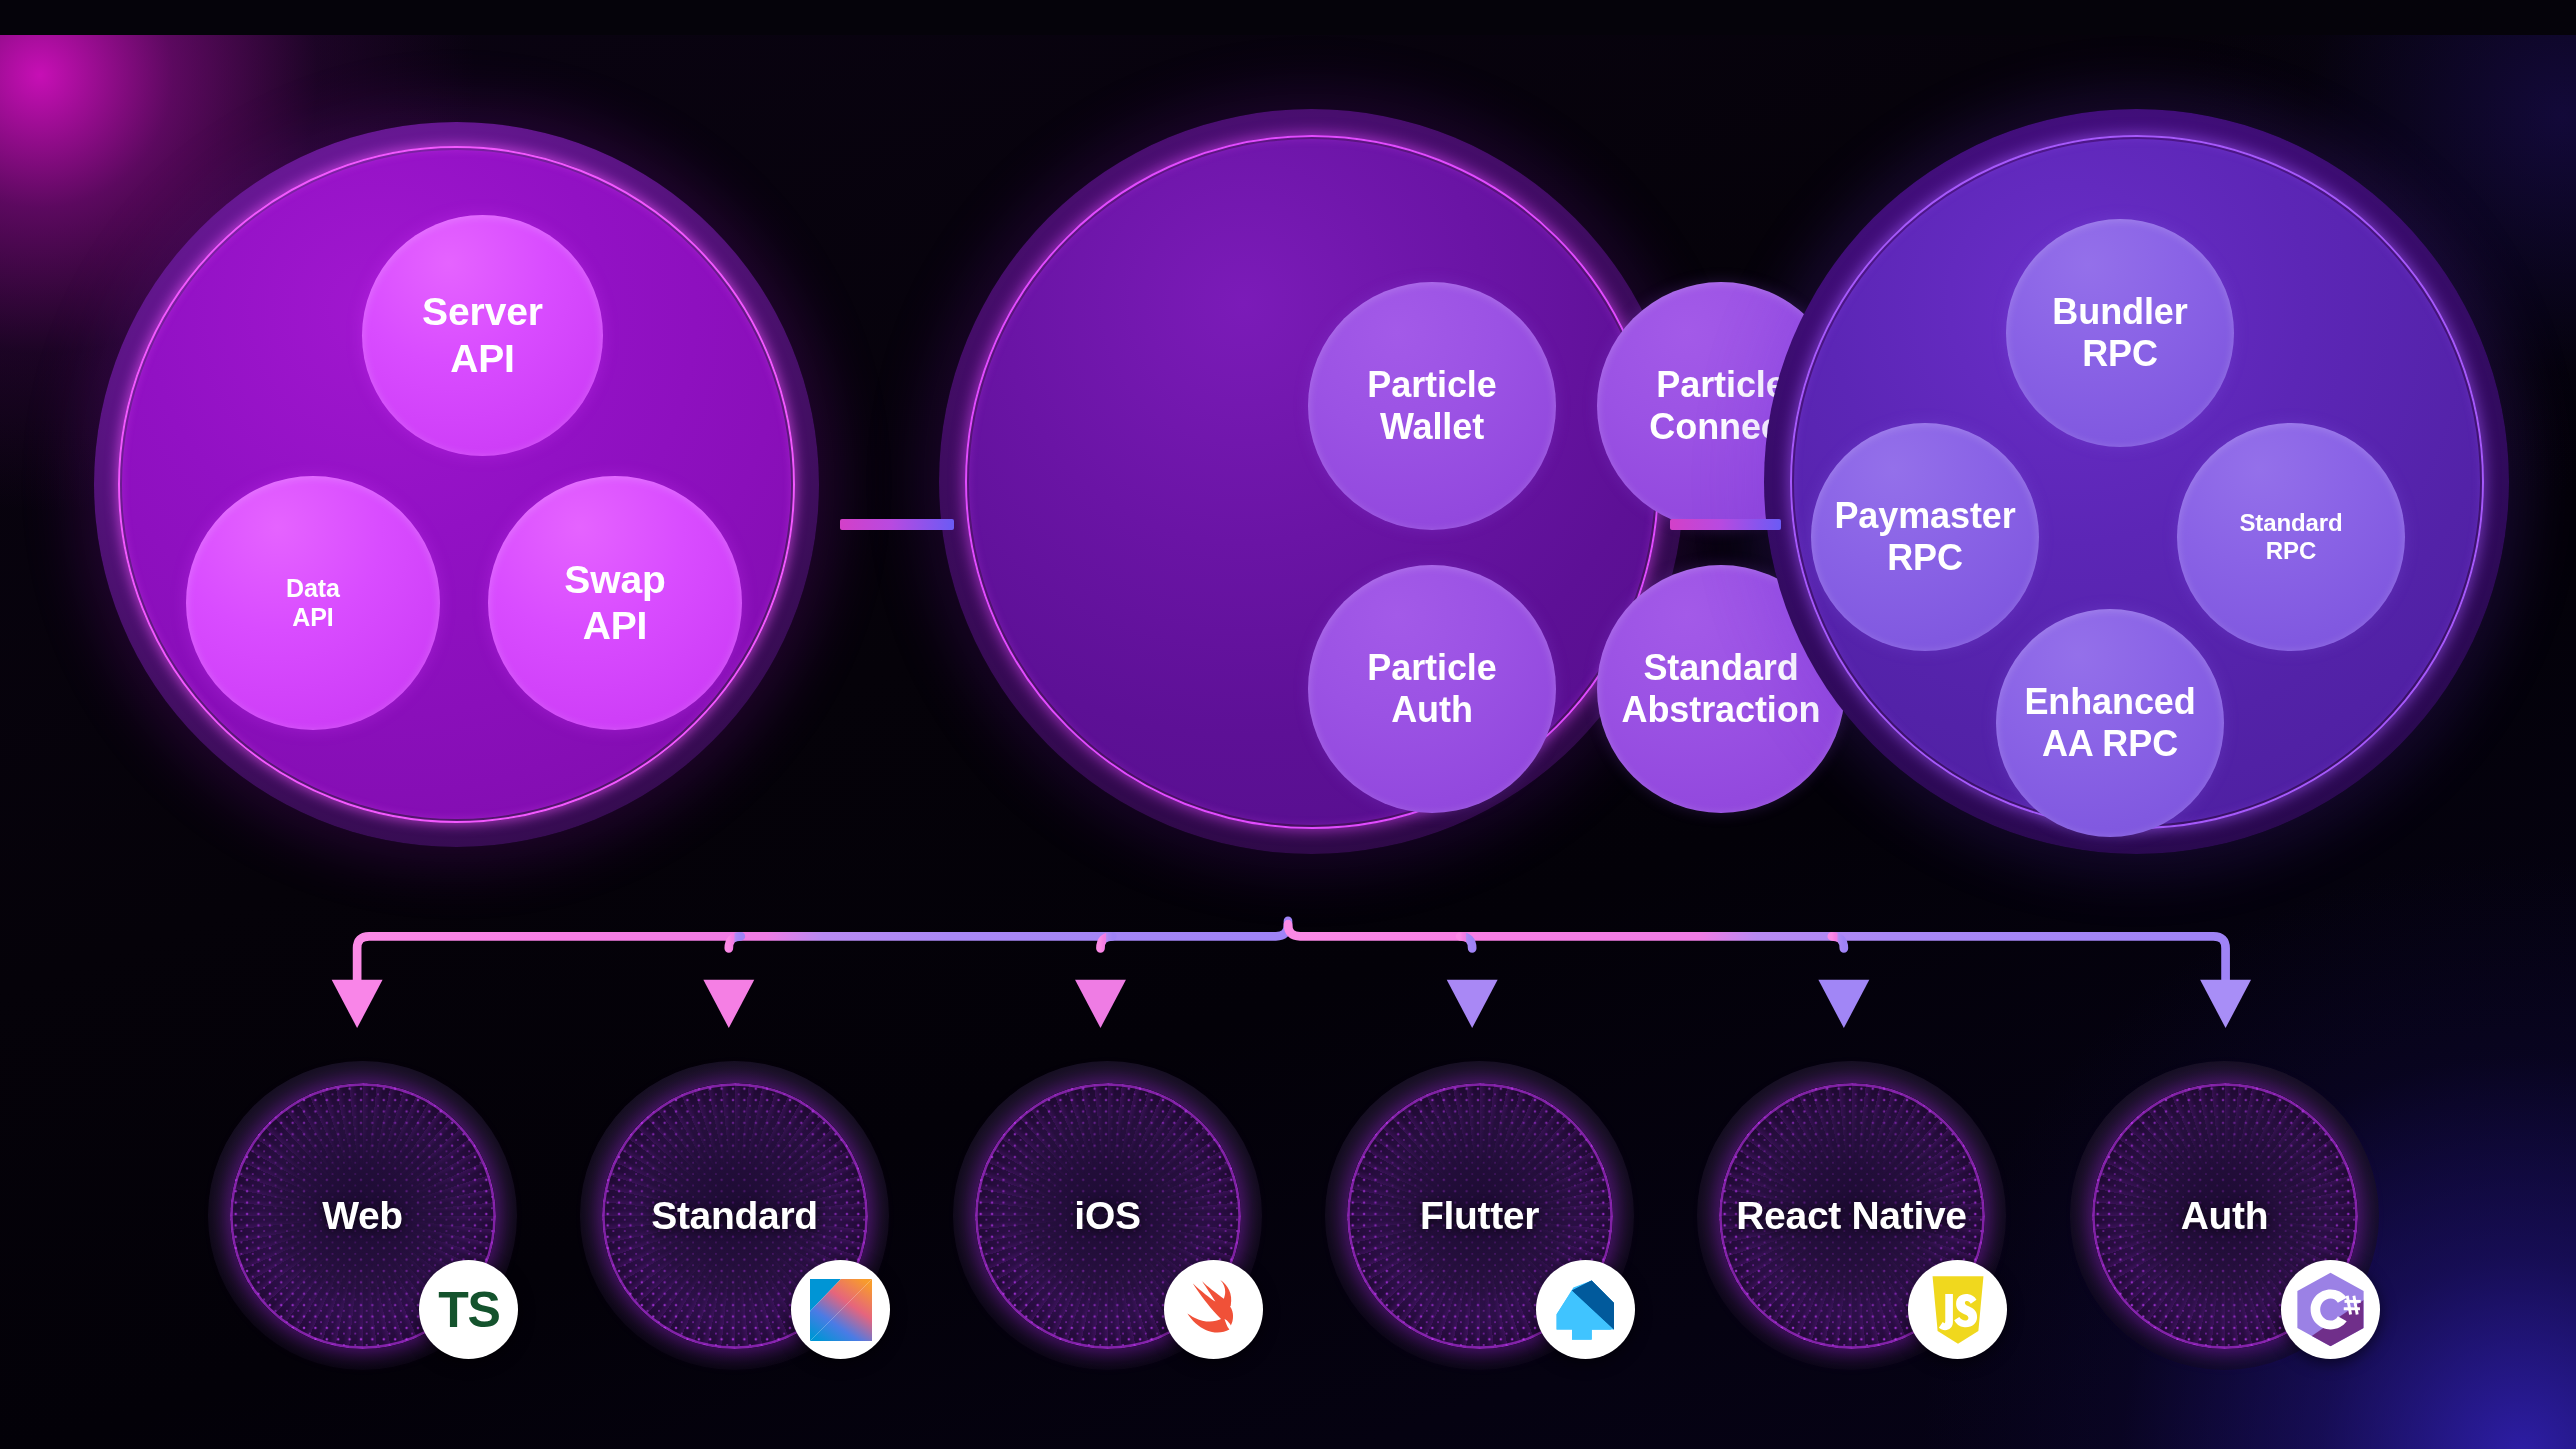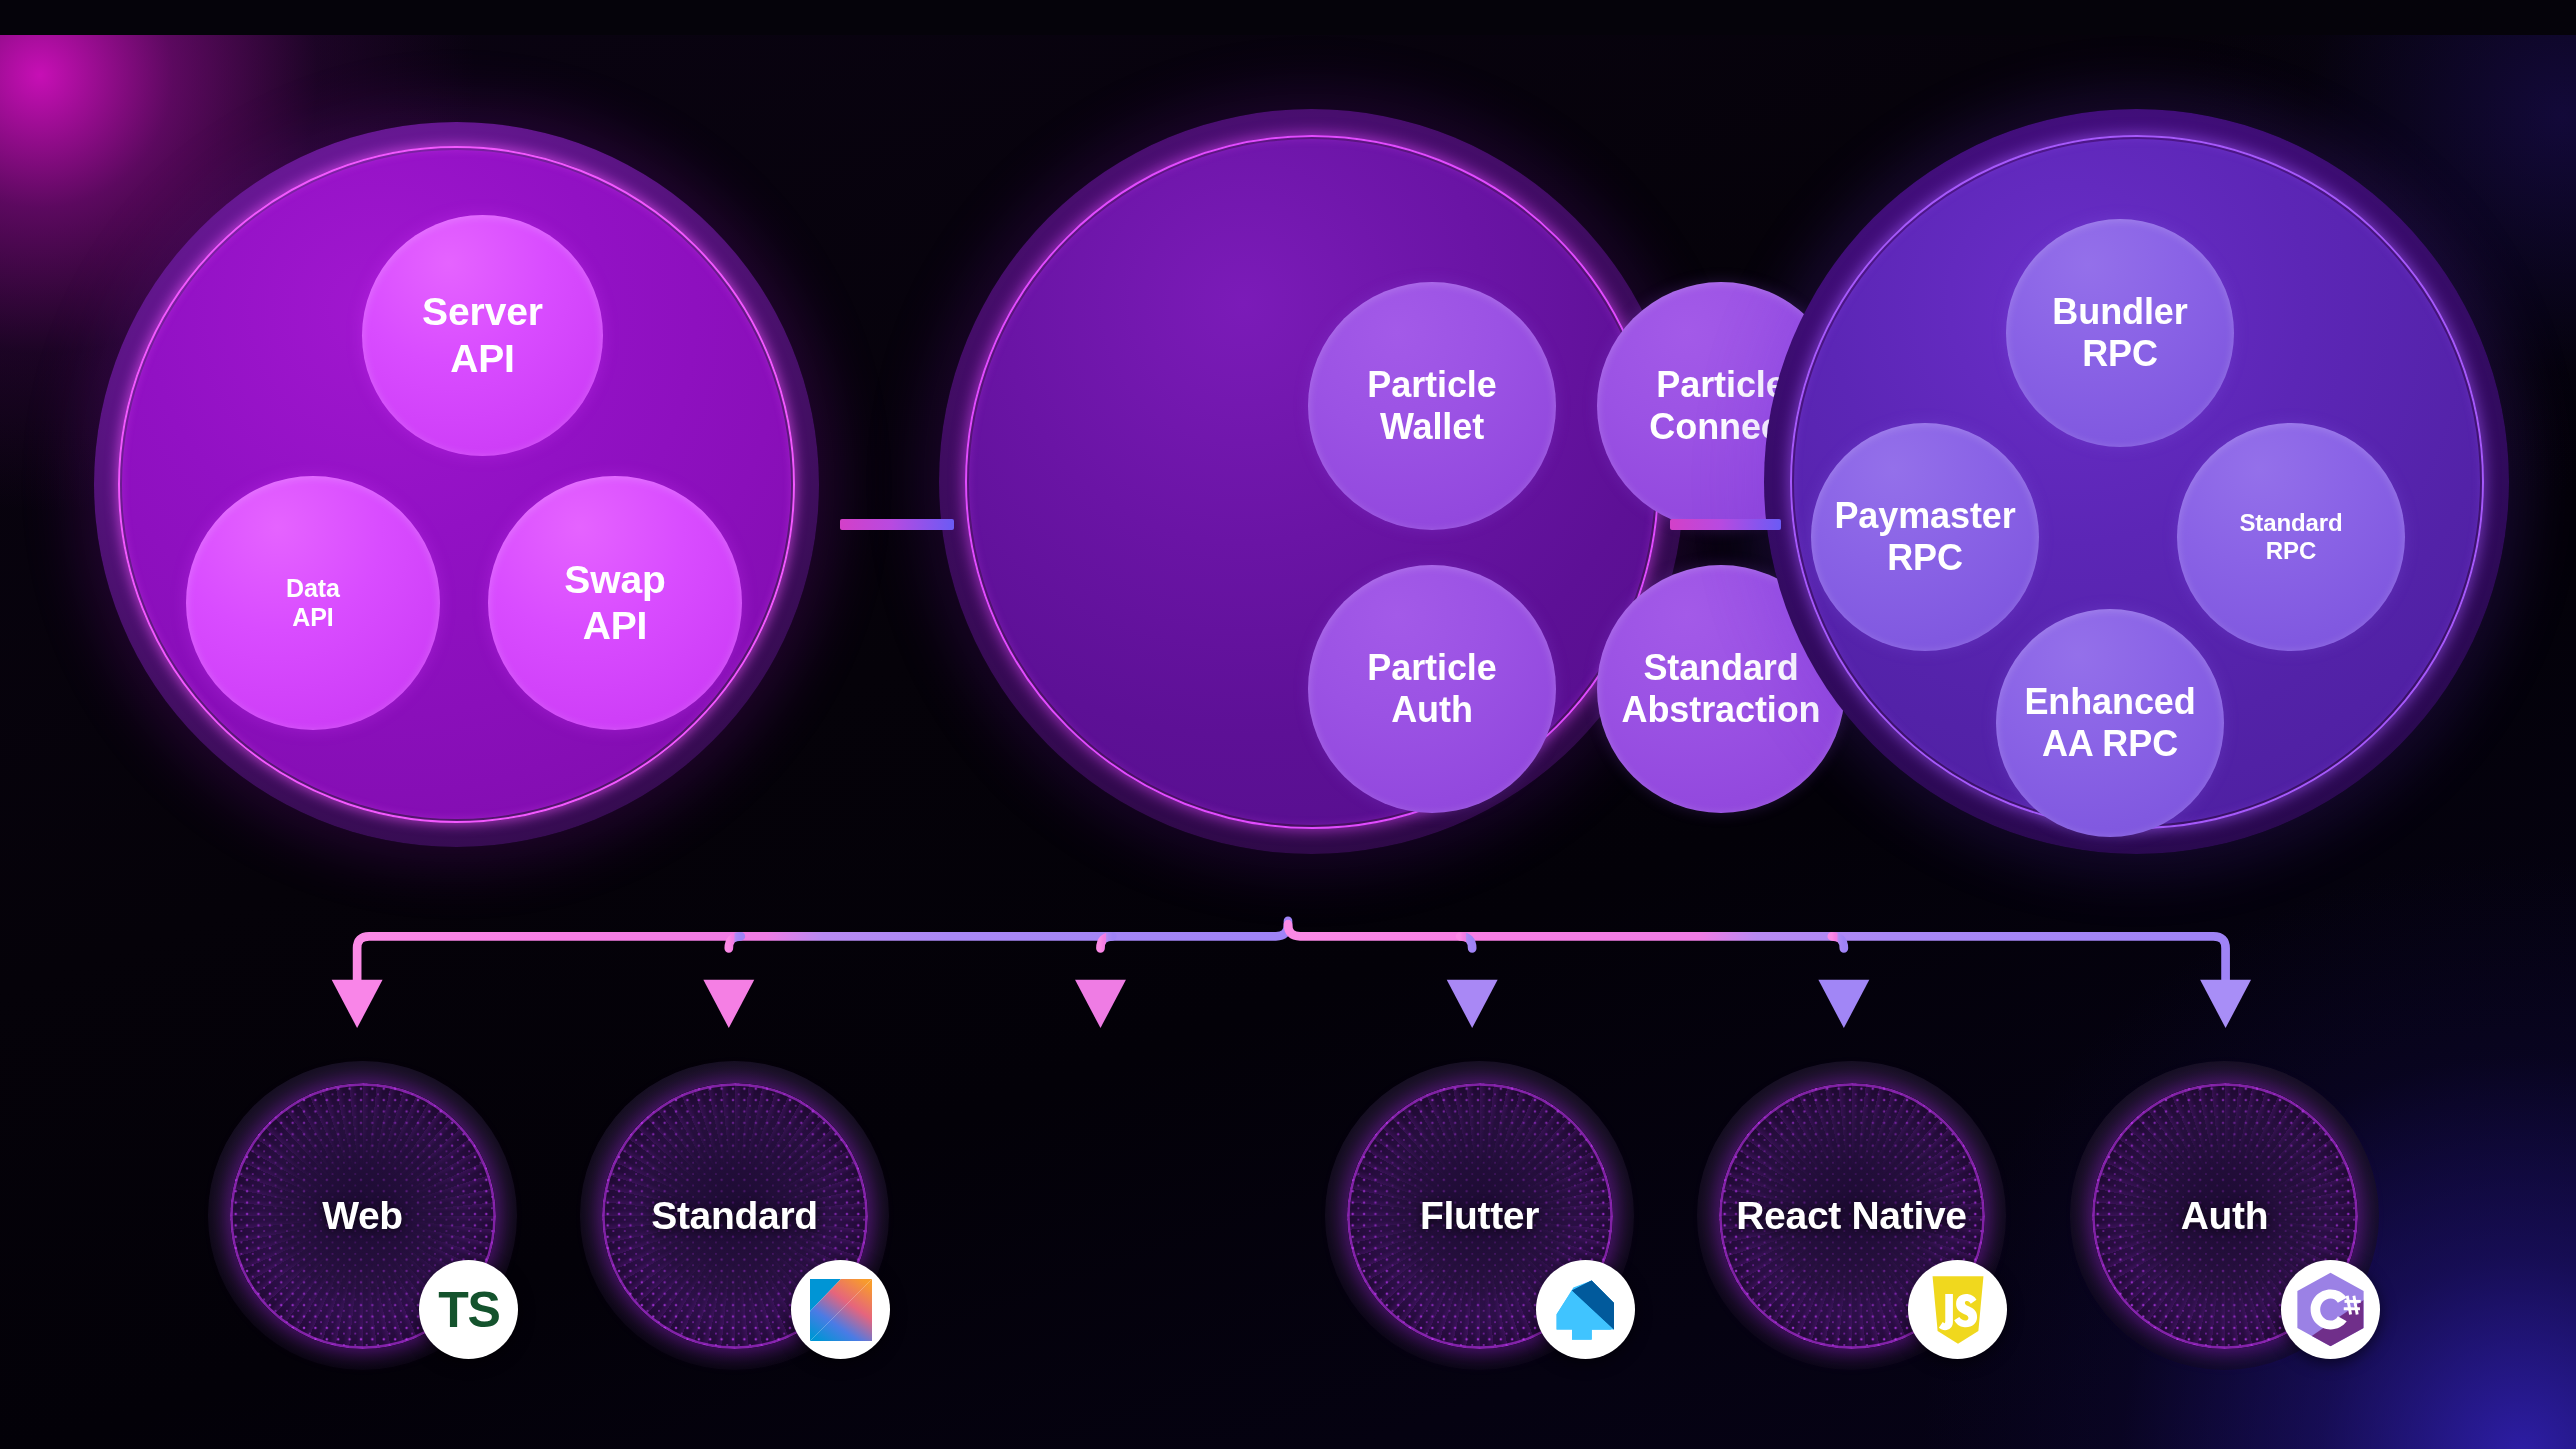--- a/index.html
+++ b/index.html
@@ -366,20 +366,34 @@
             <stop offset="100%" stop-color="#f89c2b"></stop>
           </linearGradient>
         </defs>
         <polygon points="0,0 50,0 0,52" fill="#0095d5"></polygon>
         <polygon points="100,0 50,50 0,100 100,100" fill="url(#kot)"></polygon>
         <polygon points="50,0 100,0 0,100 0,52" fill="url(#kot)"></polygon>
       </svg>
     </div>
   </div>
 
+  <div class="plat" id="p-ios">
+    <div class="halo"></div>
+    <div class="globe">
+      <div class="swirl"></div>
+      <div class="dots"></div>
+      <div class="glossring"></div>
+    </div>
+    <div class="plabel">iOS</div>
+    <div class="logo">
+      <svg width="70" height="70" viewBox="0 0 100 100">
+        <path fill="#f05138" d="M72 78c-9 5-21 6-33 1C28 74 18 65 12 55c3 2 6 4 10 6 14 7 28 7 38 2C46 49 34 33 25 20c-2-3-4-6-5-8 10 10 26 22 32 26C44 25 33 9 33 9c10 10 30 24 31 25 1-3 2-6 2-10 0-6-2-12-7-17 11 7 18 20 15 36 0 1 0 1-1 2 6 8 5 21 1 27 0 0-3-6-9-9 2 5 3 10 7 15z"></path>
+      </svg>
+    </div>
+  </div>
 
   <div class="plat" id="p-flu">
     <div class="halo"></div>
     <div class="globe">
       <div class="swirl"></div>
       <div class="dots"></div>
       <div class="glossring"></div>
     </div>
     <div class="plabel">Flutter</div>
     <div class="logo">

